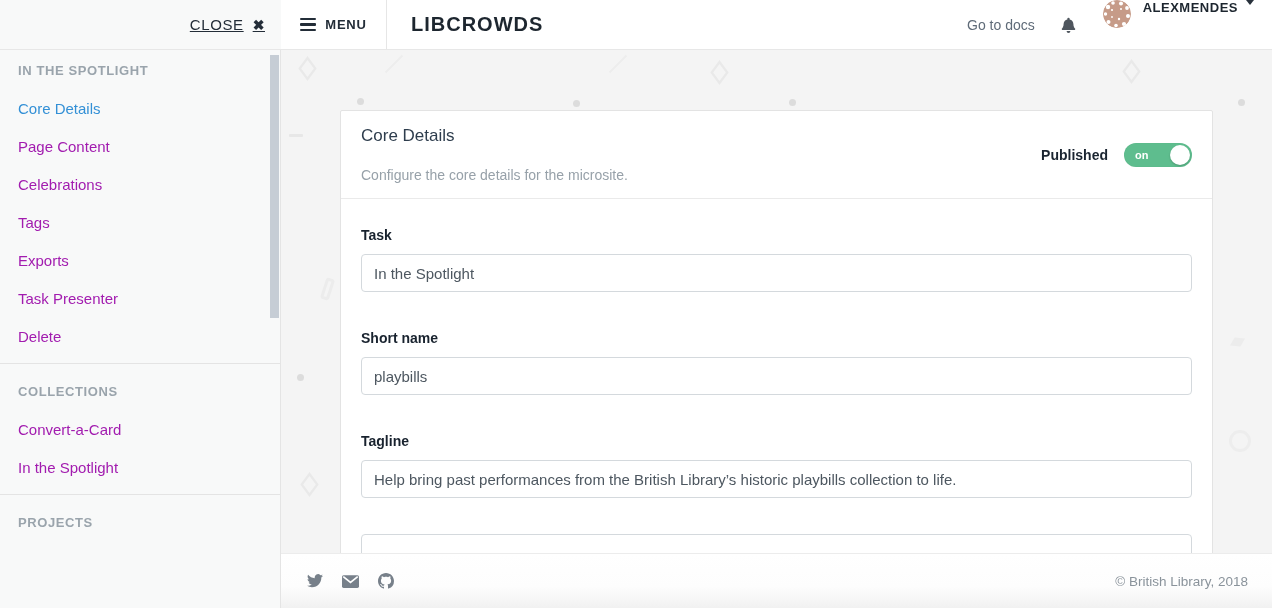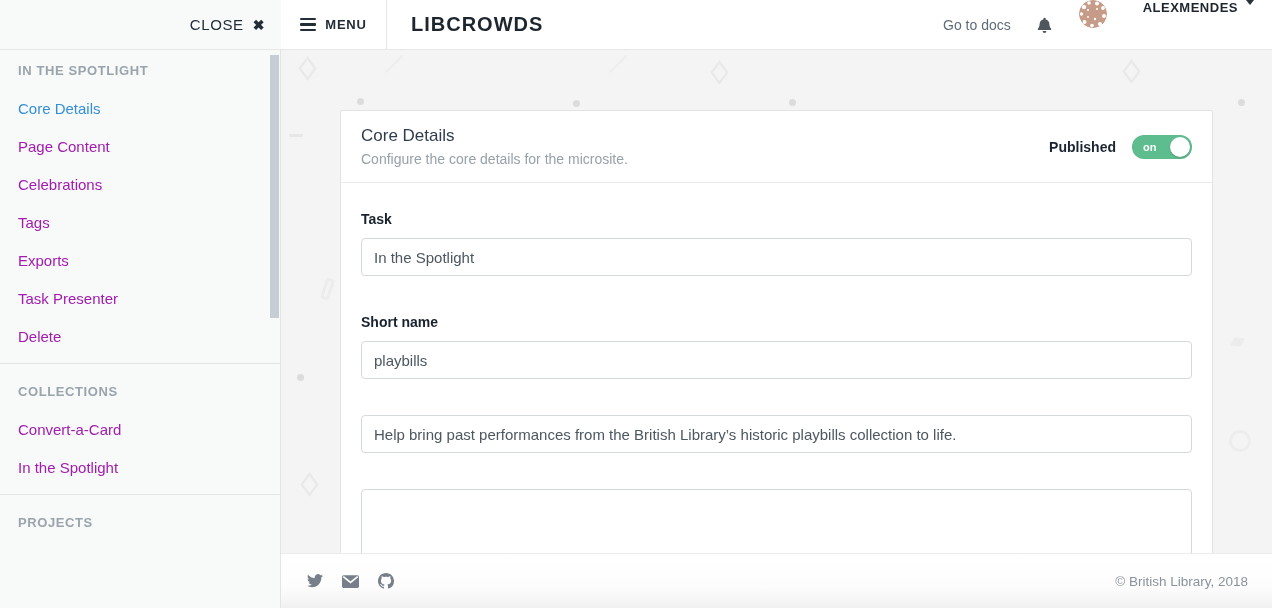--- a/index.html
+++ b/index.html
@@ -4,31 +4,31 @@
 <style>
   * { margin:0; padding:0; box-sizing:border-box; }
   html,body { width:1272px; height:608px; overflow:hidden; }
   body { font-family:"Liberation Sans", sans-serif; background:#f4f4f4; color:#29323c; }
 
   .app { width:1272px; height:608px; display:flex; flex-direction:column; overflow:hidden; background:#f4f4f4; }
 
   
   .topbar { height:50px; flex:0 0 50px; display:flex; align-items:stretch; background:#fff; border-bottom:1px solid #e7e7e7; position:relative; z-index:5; }
   .topbar-left { width:281px; flex:0 0 281px; background:#f8f9f9; display:flex; align-items:center; justify-content:flex-end; padding-right:16px; }
-  .close-btn { display:flex; align-items:center; gap:9px; cursor:pointer; font-size:15px; letter-spacing:.6px; color:#232d38; }
+  .close-btn { display:flex; align-items:center; gap:9px; cursor:pointer; font-size:15px; letter-spacing:.6px; color:#232d38;text-decoration:underline; }
   .x-icon { font-size:14px; font-weight:bold; line-height:1; }
   .menu-btn { width:106px; flex:0 0 106px; display:flex; align-items:center; justify-content:center; gap:9px; border-right:1px solid #e6e6e6; font-size:13px; font-weight:bold; letter-spacing:.8px; color:#232d38; cursor:pointer; background:#fff; }
   .hamburger { display:inline-flex; flex-direction:column; gap:3px; width:16px; }
   .hamburger i { display:block; height:2.5px; background:#232d38; border-radius:1px; }
   .brand { display:flex; align-items:center; margin-left:24px; font-size:20px; font-weight:bold; letter-spacing:1px; color:#1d262f; }
   .topbar-spacer { flex:1; }
   .docs-link { display:flex; align-items:center; font-size:14px; color:#5f6b78; cursor:pointer; margin-right:25px; }
   .bell { display:flex; align-items:center; margin-right:26px; cursor:pointer; }
   .avatar { width:28px; height:28px; border-radius:50%; overflow:hidden; margin-right:12px; cursor:pointer; flex:0 0 28px; }
-  .username { font-size:13px; font-weight:bold; letter-spacing:.5px; color:#1d262f; cursor:pointer;margin-left:24px; }
+  .username { font-size:13px; font-weight:bold; letter-spacing:.5px; color:#1d262f; cursor:pointer; }
   .caret { width:0; height:0; border-left:4.5px solid transparent; border-right:4.5px solid transparent; border-top:5px solid #29323c; margin:0 18px 0 8px; cursor:pointer; }
 
   
   .app-body { flex:1; display:flex; min-height:0; }
 
   
   .sidebar { width:281px; flex:0 0 281px; background:#f8f9f9; border-right:1px solid #e4e4e4; position:relative; padding-top:1px; overflow:hidden; font-size:15px; }
   .side-header { height:38px; display:flex; align-items:center; padding-left:18px; font-size:13px; letter-spacing:.6px; color:#9aa4ac; font-weight:bold; }
   .side-item { height:38px; display:flex; align-items:center; padding-left:18px; color:#a21caf; cursor:pointer; }
   .side-item.active { color:#3390d6; }
@@ -45,24 +45,24 @@
   .ring { width:22px; height:22px; border:3px solid #ededed; border-radius:50%; }
   .tilt-rect { width:9px; height:22px; border:3px solid #ececec; border-radius:3px; transform:rotate(18deg); }
   .dash { width:14px; height:3px; background:#e7e7e7; border-radius:1px; }
   .para { width:11px; height:8px; background:#ececec; transform:skewX(-25deg) rotate(6deg); }
   .dline { width:2px; height:24px; background:#ededed; transform:rotate(45deg); }
 
   
   .card { position:absolute; left:59px; top:60px; width:873px; height:600px; background:#fff; border:1px solid #e3e3e3; border-radius:2px; z-index:1; }
   .card-header { display:flex; align-items:center; justify-content:space-between; padding:13px 20px; border-bottom:1px solid #eaeaea; }
   .card-title { font-size:17px; font-weight:normal; color:#2e3d4d; line-height:23px; }
-  .card-subtitle { font-size:14px; color:#97a1a9; line-height:20px; margin-top:2px; }
+  .card-subtitle { font-size:14px; color:#97a1a9; line-height:20px; margin-top:18px; }
   .published { display:flex; align-items:center; gap:16px; }
   .published-label { font-size:14px; font-weight:bold; color:#1a2430; }
-  .toggle { position:relative; width:60px; height:24px; border-radius:12px; background:#5ebd8e; display:inline-block; cursor:pointer; box-shadow:inset 0 0 1px rgba(0,0,0,.1); }
+  .toggle { position:relative; width:68px; height:24px; border-radius:12px; background:#5ebd8e; display:inline-block; cursor:pointer; box-shadow:inset 0 0 1px rgba(0,0,0,.1); }
   .toggle-label { position:absolute; left:11px; top:50%; transform:translateY(-50%); color:#fff; font-size:11px; font-weight:bold; }
   .knob { position:absolute; right:2px; top:2px; width:20px; height:20px; border-radius:50%; background:#fff; box-shadow:0 1px 2px rgba(0,0,0,.2); }
 
   .card-body { padding:26px 20px; }
   .field-group { margin-bottom:36px; }
   .field-label { display:block; font-size:14px; font-weight:bold; color:#18222e; line-height:20px; margin-bottom:9px; }
   .field-input { width:100%; height:38px; border:1px solid #d4d9dd; border-radius:4px; background:#fff; padding:0 12px; font-family:"Liberation Sans", sans-serif; font-size:15px; color:#4d5760; outline:none; }
   .field-textarea { width:100%; height:90px; border:1px solid #d4d9dd; border-radius:4px; background:#fff; padding:8px 12px; font-family:"Liberation Sans", sans-serif; font-size:15px; color:#4d5760; outline:none; resize:none; }
 
   
@@ -176,20 +176,21 @@
         <div class="card-body">
           <div class="field-group">
             <label class="field-label">Task</label>
             <input class="field-input" type="text" value="In the Spotlight" style="">
           </div>
           <div class="field-group">
             <label class="field-label">Short name</label>
             <input class="field-input" type="text" value="playbills" style="">
           </div>
           <div class="field-group">
+            <label class="field-label">Tagline</label>
             <input class="field-input" type="text" value="Help bring past performances from the British Library’s historic playbills collection to life." style="">
           </div>
           <div class="field-group">
             <textarea class="field-textarea" value="" style=""></textarea>
           </div>
         </div>
       </section>
 
       <footer class="footer">
         <span class="f-icon">

